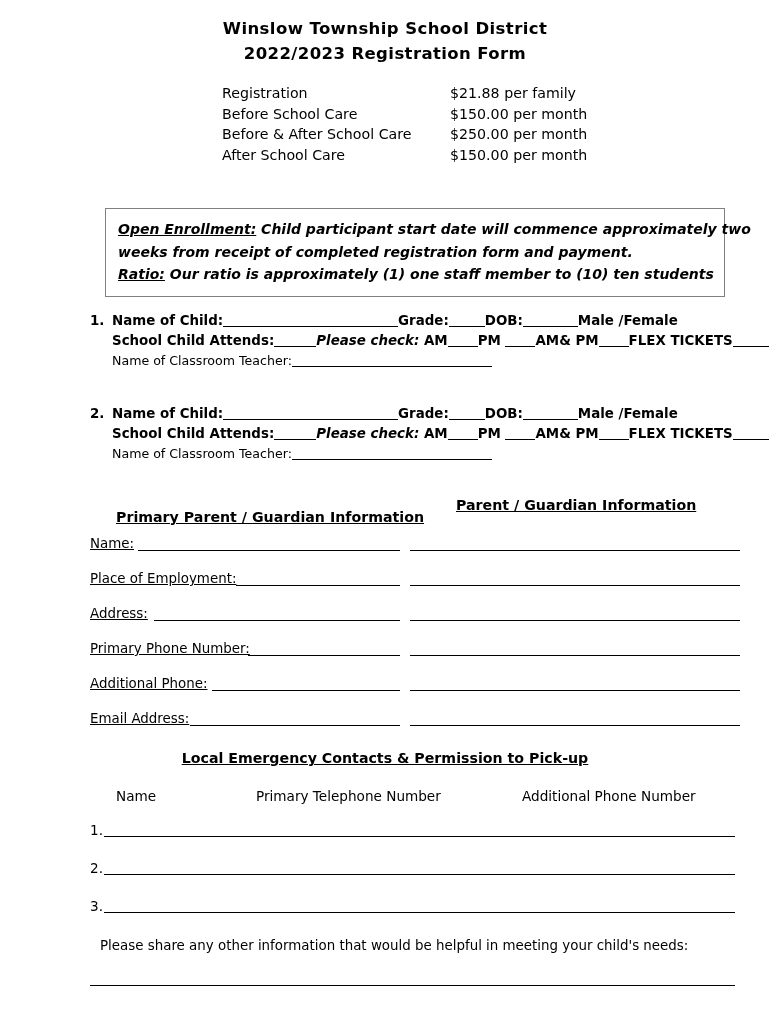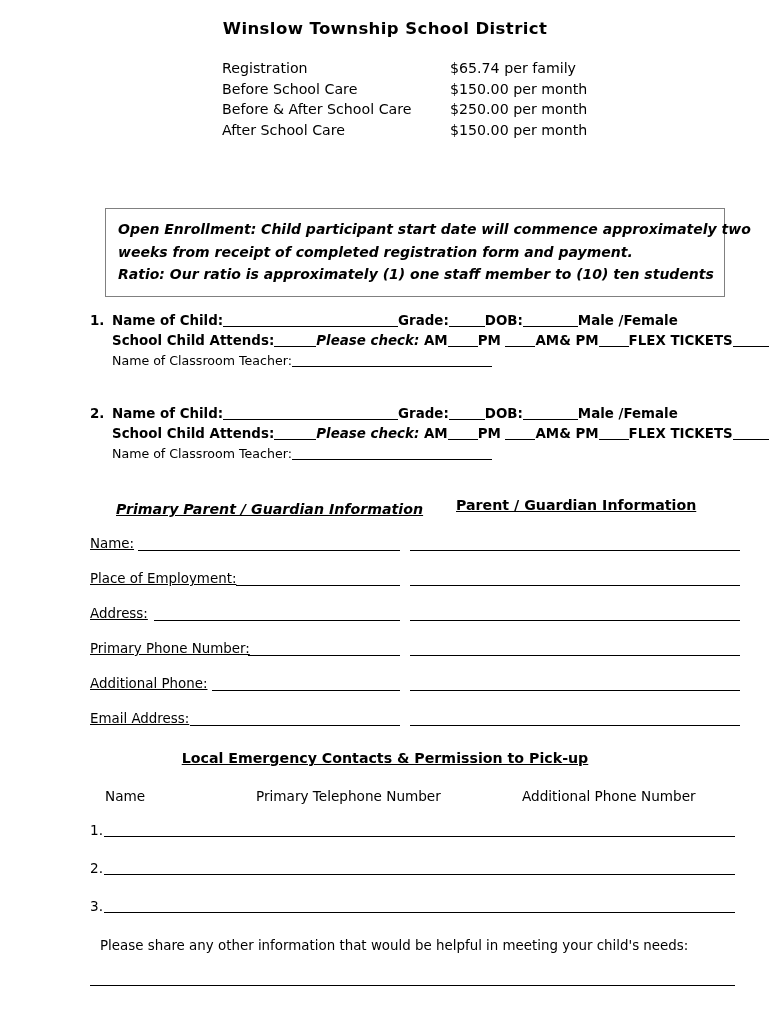--- a/index.html
+++ b/index.html
@@ -62,21 +62,21 @@
     border: 1px solid #808080;
     padding: 9px 12px 10px 12px;
   }
   .enroll-line {
     font-style: italic;
     font-weight: bold;
     font-size: 14px;
     line-height: 22.5px;
     white-space: nowrap;
   }
-  .u { }
+  .u { text-decoration: underline; }
 
   
   .child {
     position: absolute;
     left: 90px;
     width: 650px;
   }
   .child-1 { top: 311px; }
   .child-2 { top: 404px; }
   .child-row {
@@ -115,24 +115,23 @@
     position: absolute;
     top: 497px;
     left: 90px;
     width: 650px;
     font-size: 14.2px;
     font-weight: bold;
   }
   .ph-primary {
     position: absolute;
     left: 26px;
-    top: 4px;
+    top: 12px;
     text-decoration: underline;
     white-space: nowrap;
-    font-style: italic;
   }
   .ph-second {
     position: absolute;
     left: 366px;
     top: 0;
     text-decoration: underline;
     white-space: nowrap;
   }
 
   
@@ -183,21 +182,21 @@
   .emerg-head span { text-decoration: underline; }
 
   .emerg-cols {
     position: absolute;
     top: 788px;
     left: 90px;
     width: 650px;
     font-size: 13.6px;
     white-space: nowrap;
   }
-  .ec-name { position: absolute; left: 15px; top: 0; }
+  .ec-name { position: absolute; left: 26px; top: 0; }
   .ec-primary { position: absolute; left: 166px; top: 0; }
   .ec-additional { position: absolute; left: 432px; top: 0; }
 
   .emerg-lines {
     position: absolute;
     top: 822px;
     left: 90px;
     width: 645px;
   }
   .el-row {
@@ -236,26 +235,27 @@
     border-bottom: 1px solid #000;
   }
 </style>
 </head>
 <body>
 
 <div class="page">
 
   <div class="title-block">
     <div class="title-line">Winslow Township School District</div>
+    <div class="title-line">2022/2023 Registration Form</div>
   </div>
 
   <div class="fees">
     <div class="fee-row">
       <div class="fee-name">Registration</div>
-      <div class="fee-price">$65.74 per family</div>
+      <div class="fee-price">$21.88 per family</div>
     </div>
     <div class="fee-row">
       <div class="fee-name">Before School Care</div>
       <div class="fee-price">$150.00 per month</div>
     </div>
     <div class="fee-row">
       <div class="fee-name">Before &amp; After School Care</div>
       <div class="fee-price">$250.00 per month</div>
     </div>
     <div class="fee-row">

